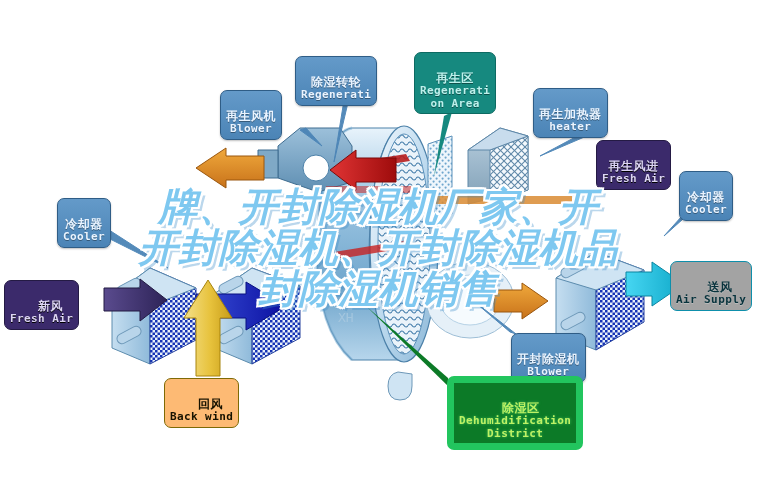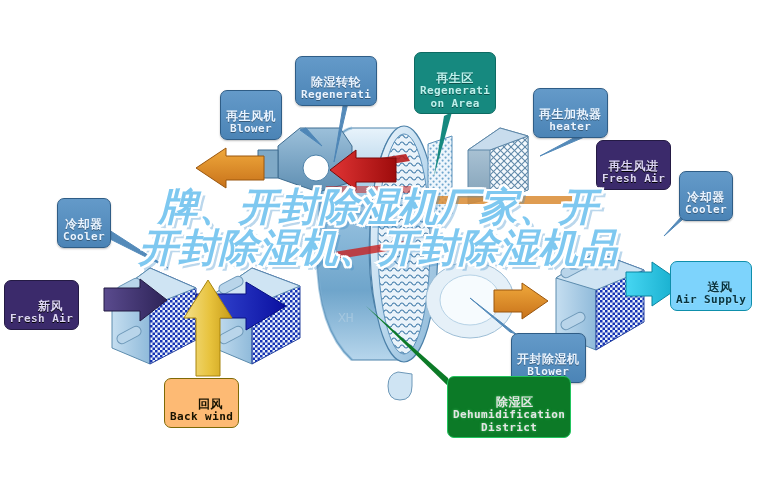--- a/index.html
+++ b/index.html
@@ -60,38 +60,38 @@
   }
   
   .lbl-purple {
     background:#3b2a6b;
     border:1px solid #241a44;
     color:#dcd4f3;
     text-shadow:0 1px 0 #000;
   }
   
   .lbl-cyan {
-    background:#7dd3fc;
+    background:#a3a3a3;
     border:1px solid #0e8fab;
     color:#08333d;
     text-shadow:0 1px 0 rgba(255,255,255,.25);
   }
   
   .lbl-yellow {
     background:#fdba74;
     border:1px solid #7e6a06;
     color:#1d1803;
     text-shadow:none;
   }
   .lbl-yellow .cn, .lbl-yellow .en { color:#161200; }
   
   .lbl-green {
     background:#0c7a27;
-    border:1px solid #22c55e;
-    color:#e5e5e5;
+    border:7px solid #22c55e;
+    color:#bef264;
     text-shadow:0 0 3px rgba(120,255,150,.5);
   }
   .wide-cn { letter-spacing:11px; padding-left:11px; }
   .wide-cn2 { letter-spacing:18px; padding-left:18px; }
 
   
   svg.art { position:absolute; left:0; top:0; }
 
   
   #watermark {
@@ -356,15 +356,16 @@
   </div>
 
   <div class="label lbl-cyan" style="left:670px; top:261px;">
     <span class="cn wide-cn2">送风</span>
     <span class="en">Air Supply</span>
   </div>
 
   <div id="watermark">
     <div class="wline">牌、开封除湿机厂家、开</div>
     <div class="wline">开封除湿机、开封除湿机品</div>
+    <div class="wline">封除湿机销售</div>
   </div>
 
 </div>
 
 </body></html>

